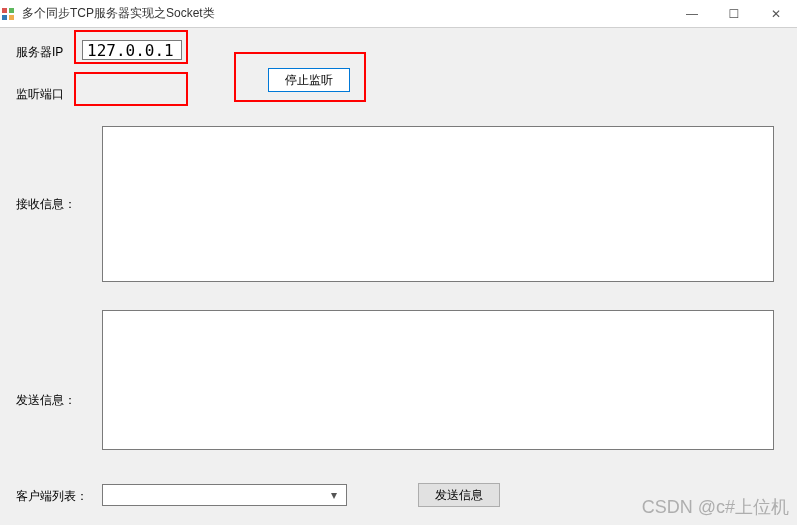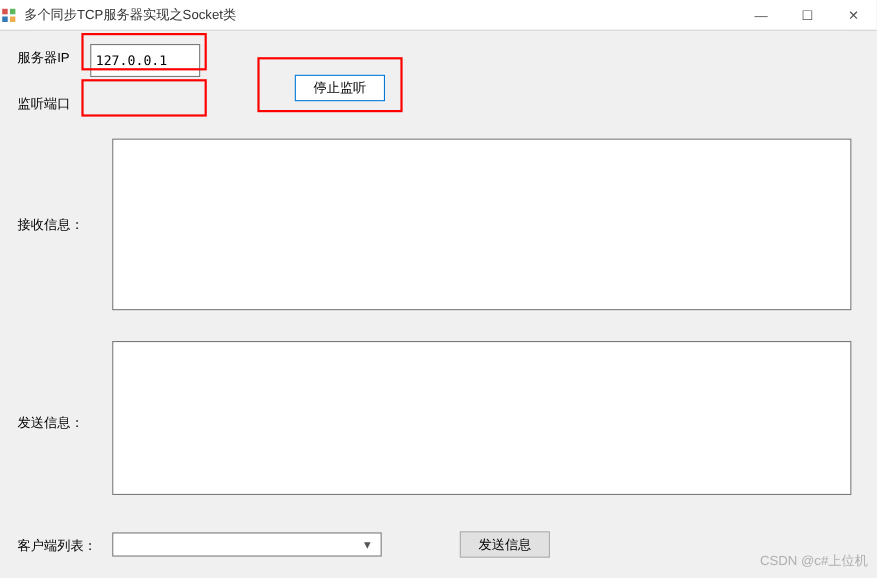--- a/index.html
+++ b/index.html
@@ -57,22 +57,22 @@
       position: absolute;
       color: #000;
       font-size: 12px;
       white-space: nowrap;
     }
     .textbox {
       position: absolute;
       background: #fff;
       border: 1px solid #7a7a7a;
       font-family: Consolas, monospace;
-      font-size: 12px;
-      padding: 14px 4px;
+      font-size: 16px;
+      padding: 4px 4px;
       color: #000;
     }
     .multiline {
       position: absolute;
       background: #fff;
       border: 1px solid #7a7a7a;
       resize: none;
       font-family: "Microsoft YaHei", Arial, sans-serif;
       font-size: 12px;
       padding: 2px 4px;
@@ -106,21 +106,21 @@
     .red-annot {
       position: absolute;
       border: 2px solid #ff0000;
       pointer-events: none;
     }
     .watermark {
       position: absolute;
       right: 8px;
       bottom: 6px;
       color: rgba(120,120,120,0.55);
-      font-size: 12px;
+      font-size: 18px;
       pointer-events: none;
       margin-left: 32px;
     }
   </style>
 </head>
 <body>
 
 <div class="titlebar">
   <span class="icon">
     <svg width="14" height="14" viewBox="0 0 14 14">
@@ -145,21 +145,21 @@
 
   <div class="label" style="left:16px; top:58px;">监听端口</div>
 
   <div class="btn" style="left:268px; top:40px; width:82px; height:24px;">
     <span>停止监听</span>
   </div>
 
   <div class="label" style="left:16px; top:168px;">接收信息：</div>
   <textarea class="multiline" style="left: 102px; top: 98px; width: 672px; height: 156px;"></textarea>
 
-  <div class="label" style="left:16px; top:348px;">发送信息：</div>
+  <div class="label" style="left:16px; top:364px;">发送信息：</div>
   <textarea class="multiline" style="left: 102px; top: 282px; width: 672px; height: 140px;"></textarea>
 
   <div class="label" style="left:16px; top:460px;">客户端列表：</div>
   <div class="combobox" style="left:102px; top:456px; width:245px; height:22px;">
     <span></span>
     <span class="combo-arrow">▾</span>
   </div>
 
   <div class="btn" style="left:418px; top:455px; width:82px; height:24px; border-color:#adadad; background:#e1e1e1;">
     <span>发送信息</span>

